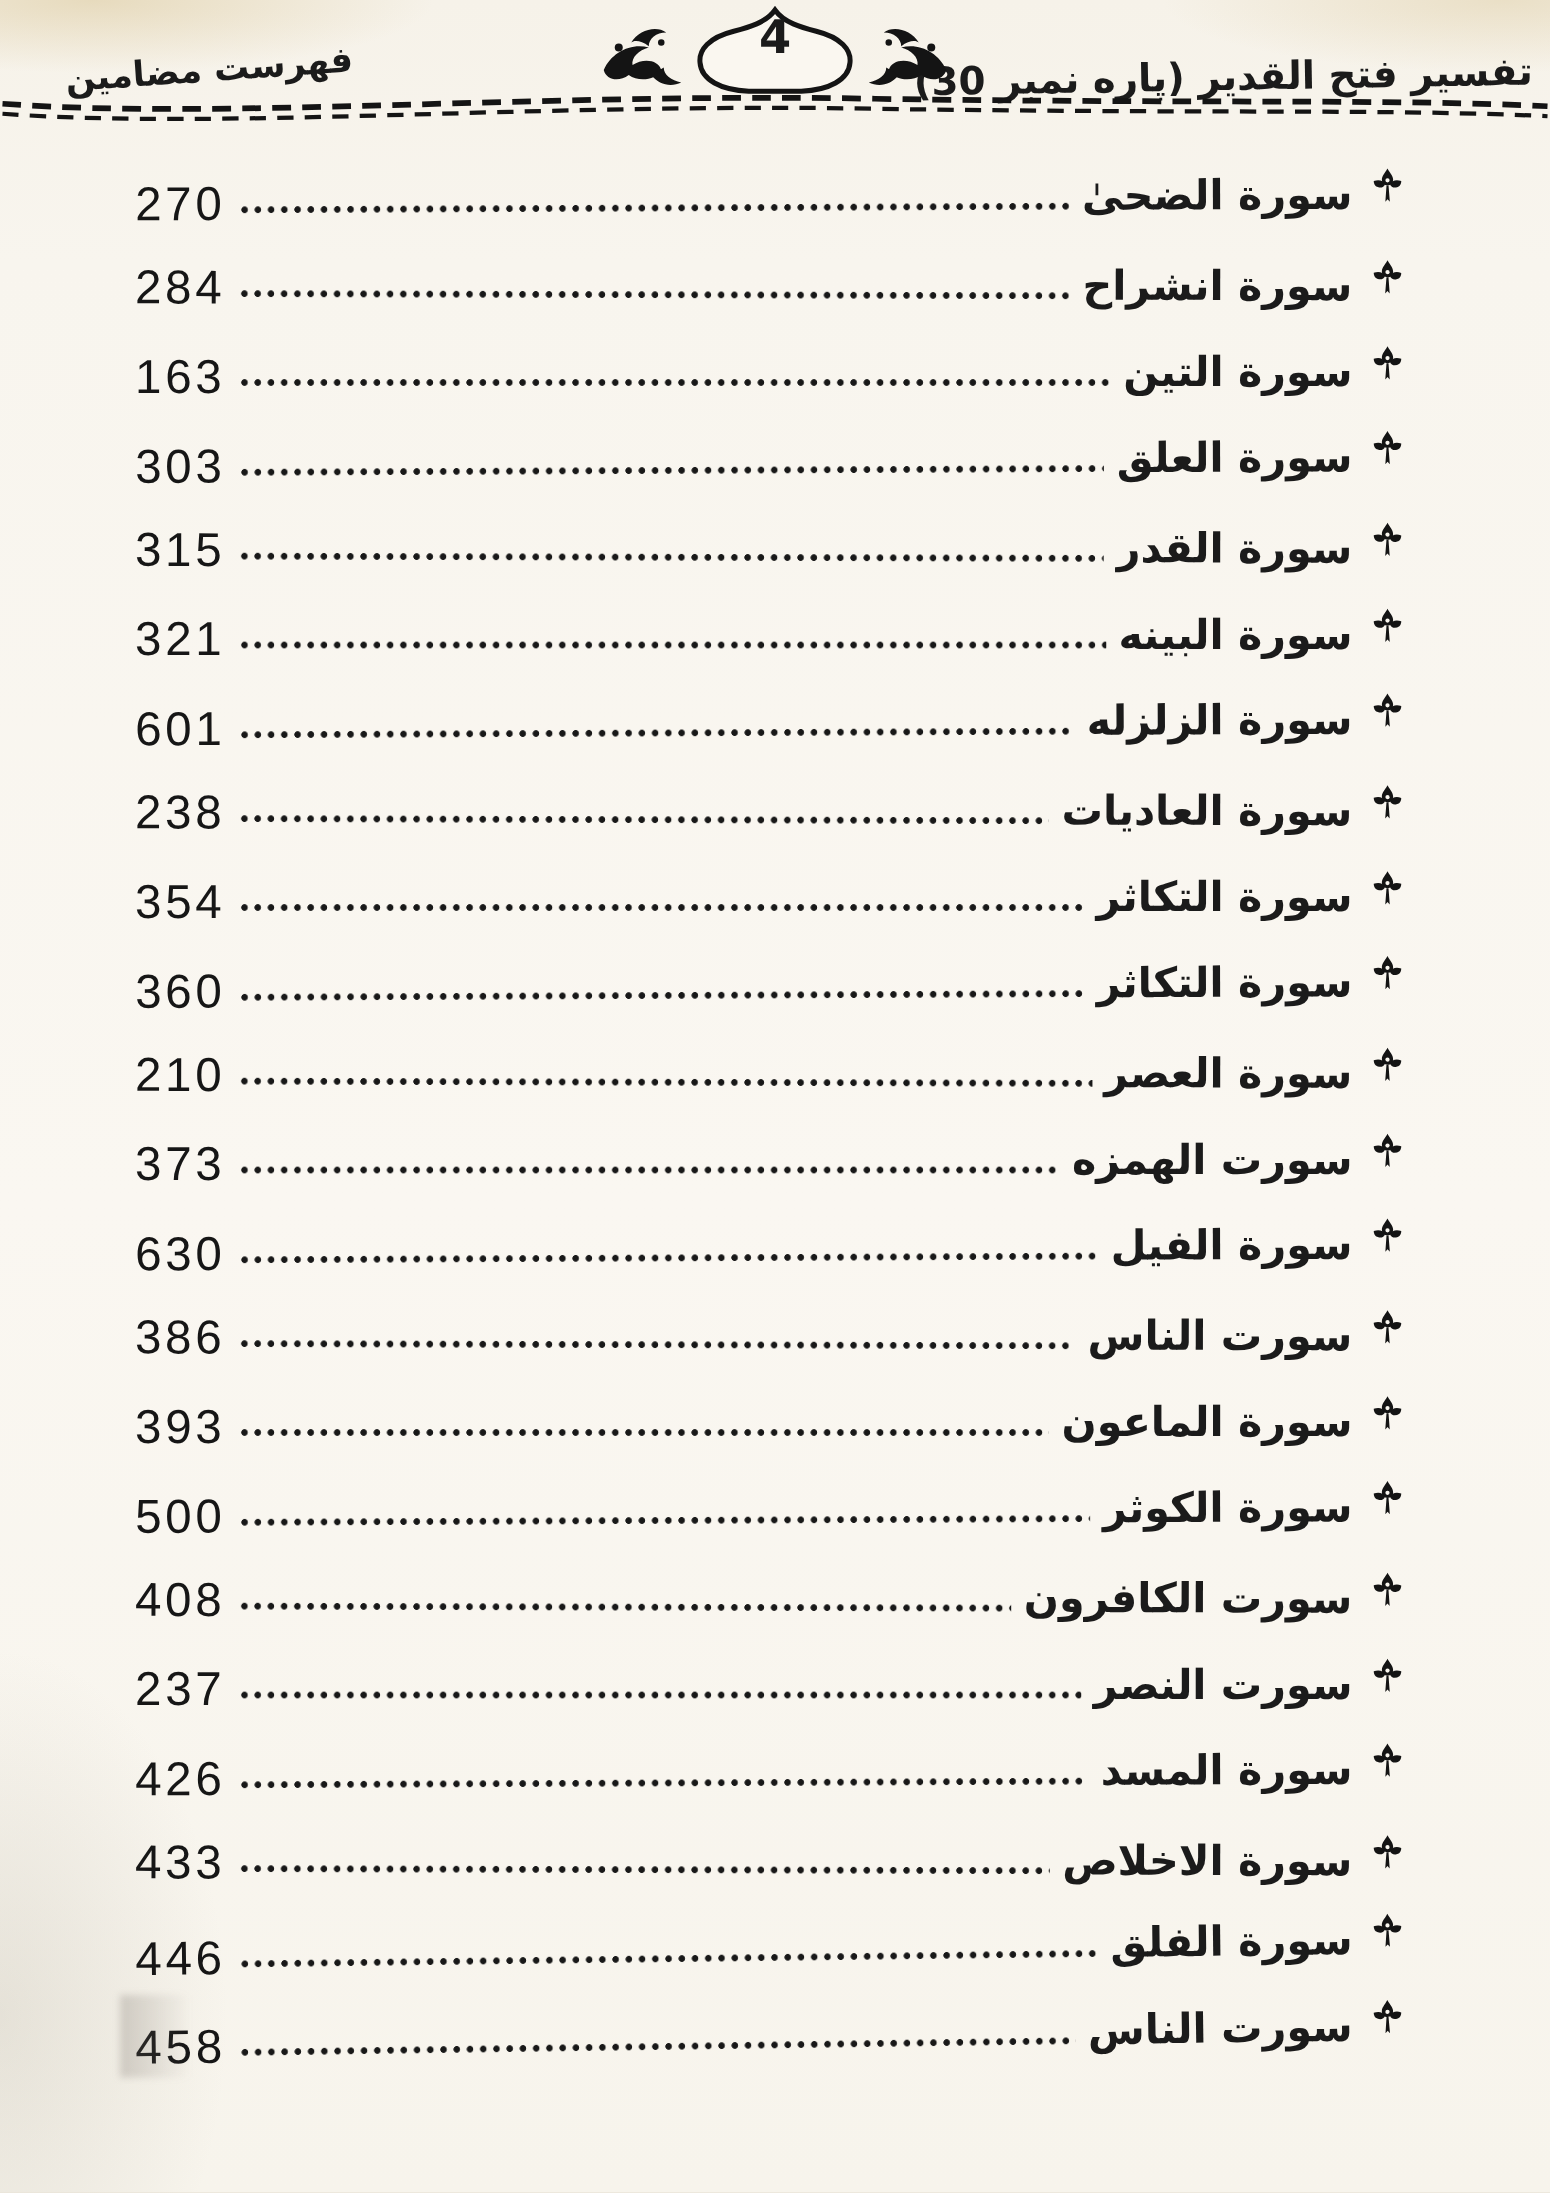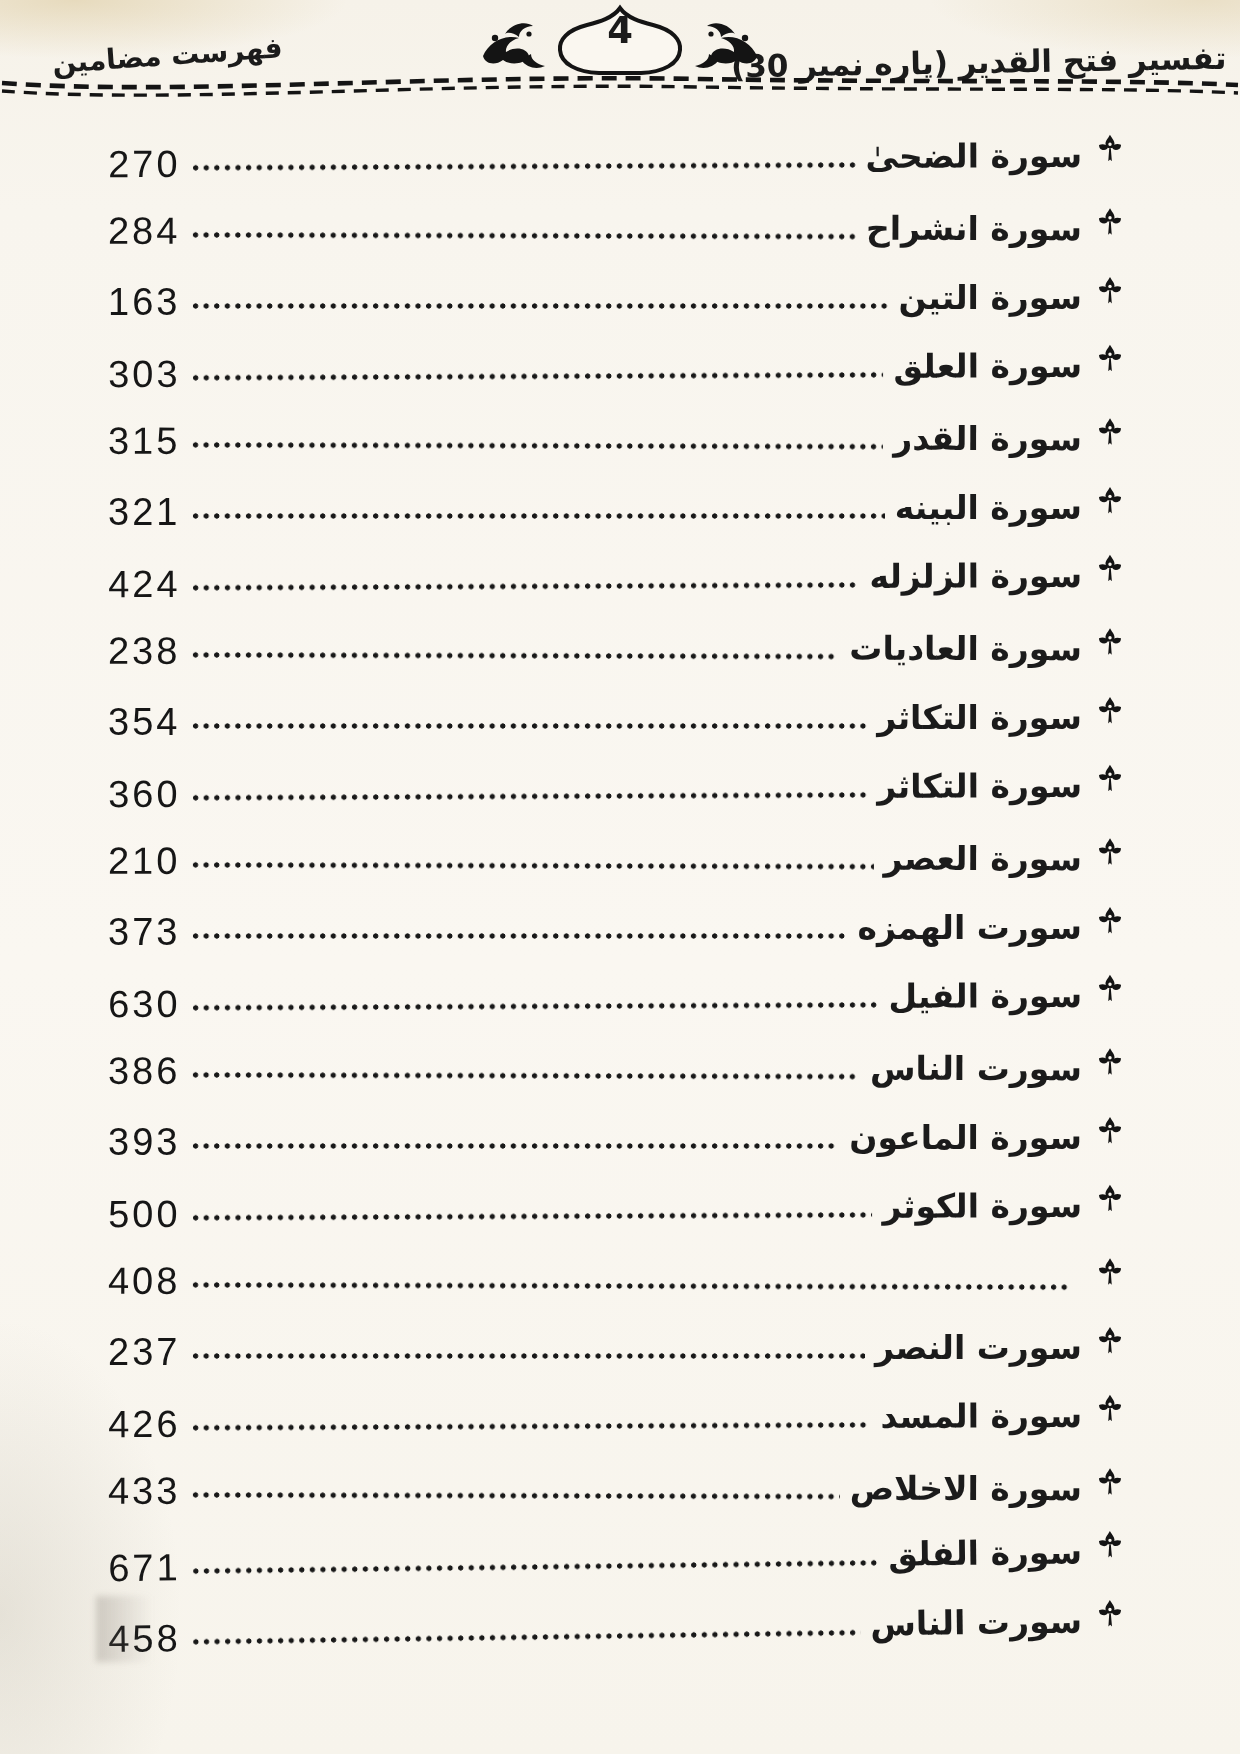--- a/index.html
+++ b/index.html
@@ -219,21 +219,21 @@
       <svg width="24" height="30" viewBox="0 0 24 30" fill="#141414">
         <path d="M12 1 C14.5 5.5 16.5 7 16.5 10 C16.5 13 14.5 14.5 12 14.5 C9.5 14.5 7.5 13 7.5 10 C7.5 7 9.5 5.5 12 1 Z"></path>
         <path d="M1 11 C5 9.5 8.5 10.5 10 13.5 C9 16.5 5.5 17 2.5 15 C1.5 14 1 12.5 1 11 Z"></path>
         <path d="M23 11 C19 9.5 15.5 10.5 14 13.5 C15 16.5 18.5 17 21.5 15 C22.5 14 23 12.5 23 11 Z"></path>
         <path d="M11.2 14.5 L10.2 27.5 L12 25.6 L13.8 27.5 L12.8 14.5 Z"></path>
         <circle cx="12" cy="10.4" r="1.7" fill="#faf7f0"></circle>
       </svg>
     </span>
     <span class="title">سورة الزلزله</span>
     <span class="leader"></span>
-    <span class="pageno">424</span>
+    <span class="pageno">601</span>
   </div>
 
   <div class="row">
     <span class="fleuron">
       <svg width="24" height="30" viewBox="0 0 24 30" fill="#141414">
         <path d="M12 1 C14.5 5.5 16.5 7 16.5 10 C16.5 13 14.5 14.5 12 14.5 C9.5 14.5 7.5 13 7.5 10 C7.5 7 9.5 5.5 12 1 Z"></path>
         <path d="M1 11 C5 9.5 8.5 10.5 10 13.5 C9 16.5 5.5 17 2.5 15 C1.5 14 1 12.5 1 11 Z"></path>
         <path d="M23 11 C19 9.5 15.5 10.5 14 13.5 C15 16.5 18.5 17 21.5 15 C22.5 14 23 12.5 23 11 Z"></path>
         <path d="M11.2 14.5 L10.2 27.5 L12 25.6 L13.8 27.5 L12.8 14.5 Z"></path>
         <circle cx="12" cy="10.4" r="1.7" fill="#faf7f0"></circle>
@@ -367,20 +367,21 @@
   <div class="row">
     <span class="fleuron">
       <svg width="24" height="30" viewBox="0 0 24 30" fill="#141414">
         <path d="M12 1 C14.5 5.5 16.5 7 16.5 10 C16.5 13 14.5 14.5 12 14.5 C9.5 14.5 7.5 13 7.5 10 C7.5 7 9.5 5.5 12 1 Z"></path>
         <path d="M1 11 C5 9.5 8.5 10.5 10 13.5 C9 16.5 5.5 17 2.5 15 C1.5 14 1 12.5 1 11 Z"></path>
         <path d="M23 11 C19 9.5 15.5 10.5 14 13.5 C15 16.5 18.5 17 21.5 15 C22.5 14 23 12.5 23 11 Z"></path>
         <path d="M11.2 14.5 L10.2 27.5 L12 25.6 L13.8 27.5 L12.8 14.5 Z"></path>
         <circle cx="12" cy="10.4" r="1.7" fill="#faf7f0"></circle>
       </svg>
     </span>
+    <span class="title">سورت الكافرون</span>
     <span class="leader"></span>
     <span class="pageno">408</span>
   </div>
 
   <div class="row">
     <span class="fleuron">
       <svg width="24" height="30" viewBox="0 0 24 30" fill="#141414">
         <path d="M12 1 C14.5 5.5 16.5 7 16.5 10 C16.5 13 14.5 14.5 12 14.5 C9.5 14.5 7.5 13 7.5 10 C7.5 7 9.5 5.5 12 1 Z"></path>
         <path d="M1 11 C5 9.5 8.5 10.5 10 13.5 C9 16.5 5.5 17 2.5 15 C1.5 14 1 12.5 1 11 Z"></path>
         <path d="M23 11 C19 9.5 15.5 10.5 14 13.5 C15 16.5 18.5 17 21.5 15 C22.5 14 23 12.5 23 11 Z"></path>
@@ -428,21 +429,21 @@
       <svg width="24" height="30" viewBox="0 0 24 30" fill="#141414">
         <path d="M12 1 C14.5 5.5 16.5 7 16.5 10 C16.5 13 14.5 14.5 12 14.5 C9.5 14.5 7.5 13 7.5 10 C7.5 7 9.5 5.5 12 1 Z"></path>
         <path d="M1 11 C5 9.5 8.5 10.5 10 13.5 C9 16.5 5.5 17 2.5 15 C1.5 14 1 12.5 1 11 Z"></path>
         <path d="M23 11 C19 9.5 15.5 10.5 14 13.5 C15 16.5 18.5 17 21.5 15 C22.5 14 23 12.5 23 11 Z"></path>
         <path d="M11.2 14.5 L10.2 27.5 L12 25.6 L13.8 27.5 L12.8 14.5 Z"></path>
         <circle cx="12" cy="10.4" r="1.7" fill="#faf7f0"></circle>
       </svg>
     </span>
     <span class="title">سورة الفلق</span>
     <span class="leader"></span>
-    <span class="pageno">671</span>
+    <span class="pageno">446</span>
   </div>
 
   <div class="row">
     <span class="fleuron">
       <svg width="24" height="30" viewBox="0 0 24 30" fill="#141414">
         <path d="M12 1 C14.5 5.5 16.5 7 16.5 10 C16.5 13 14.5 14.5 12 14.5 C9.5 14.5 7.5 13 7.5 10 C7.5 7 9.5 5.5 12 1 Z"></path>
         <path d="M1 11 C5 9.5 8.5 10.5 10 13.5 C9 16.5 5.5 17 2.5 15 C1.5 14 1 12.5 1 11 Z"></path>
         <path d="M23 11 C19 9.5 15.5 10.5 14 13.5 C15 16.5 18.5 17 21.5 15 C22.5 14 23 12.5 23 11 Z"></path>
         <path d="M11.2 14.5 L10.2 27.5 L12 25.6 L13.8 27.5 L12.8 14.5 Z"></path>
         <circle cx="12" cy="10.4" r="1.7" fill="#faf7f0"></circle>

